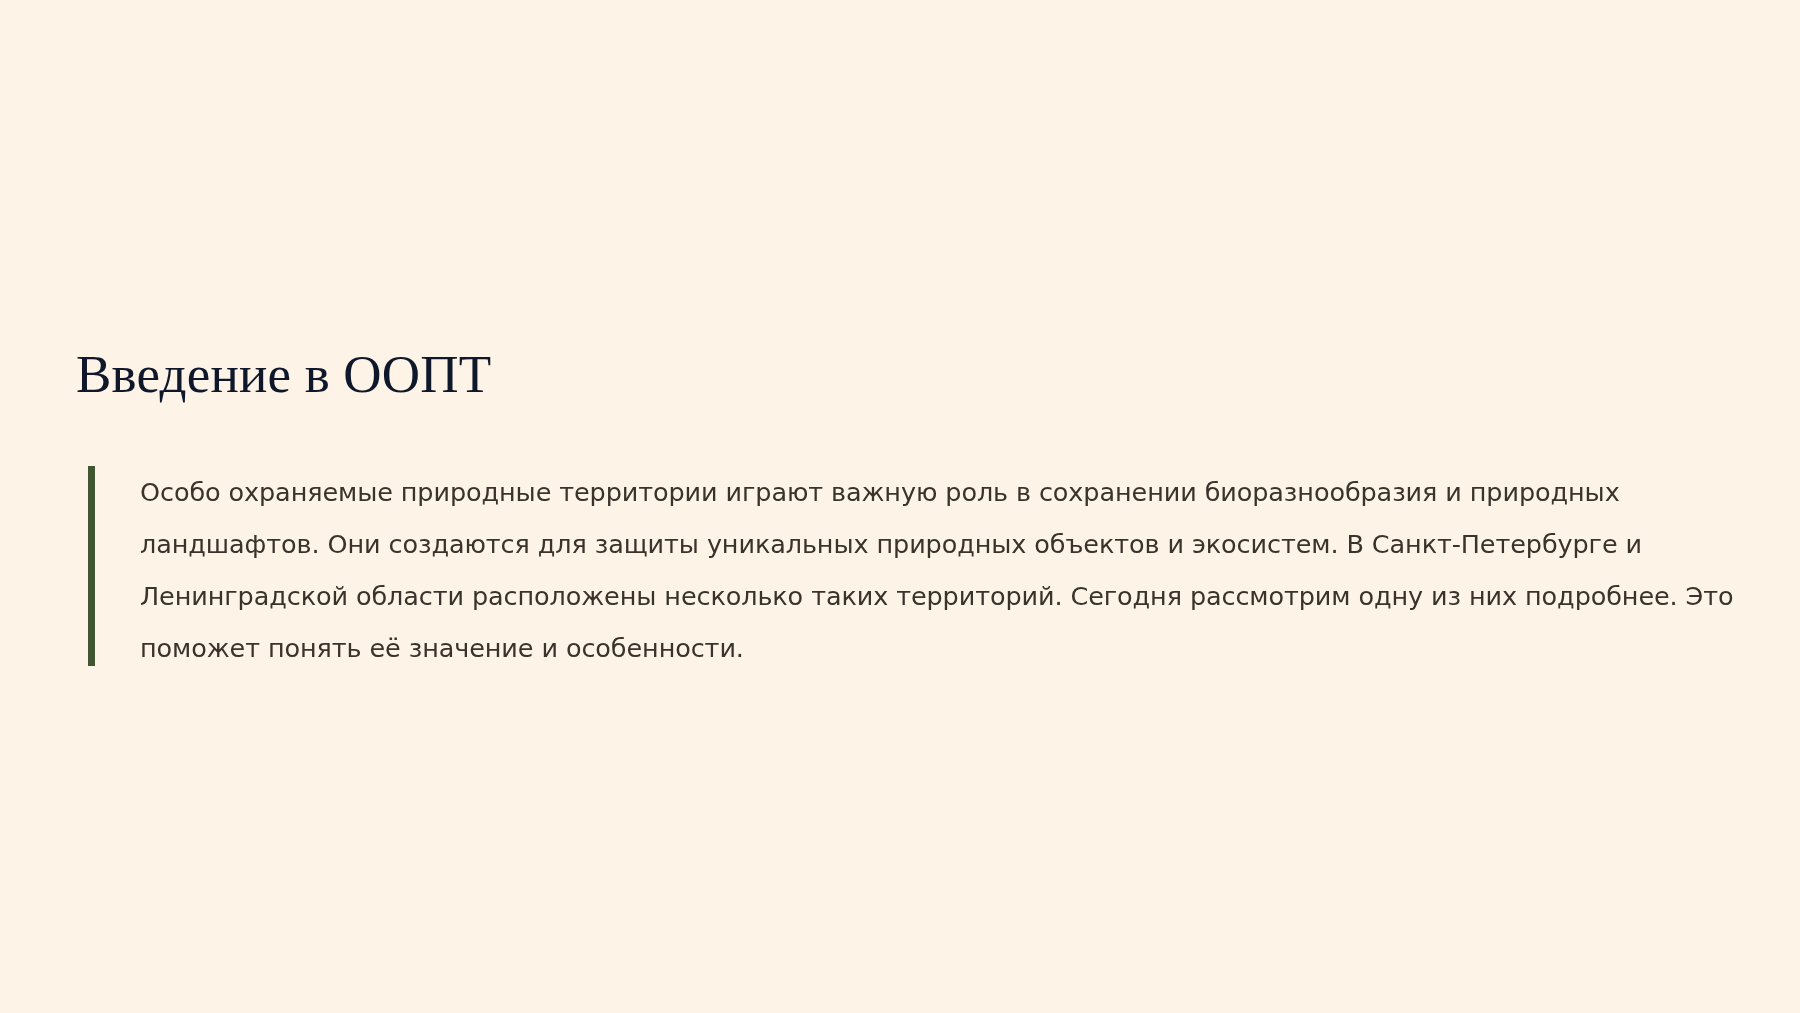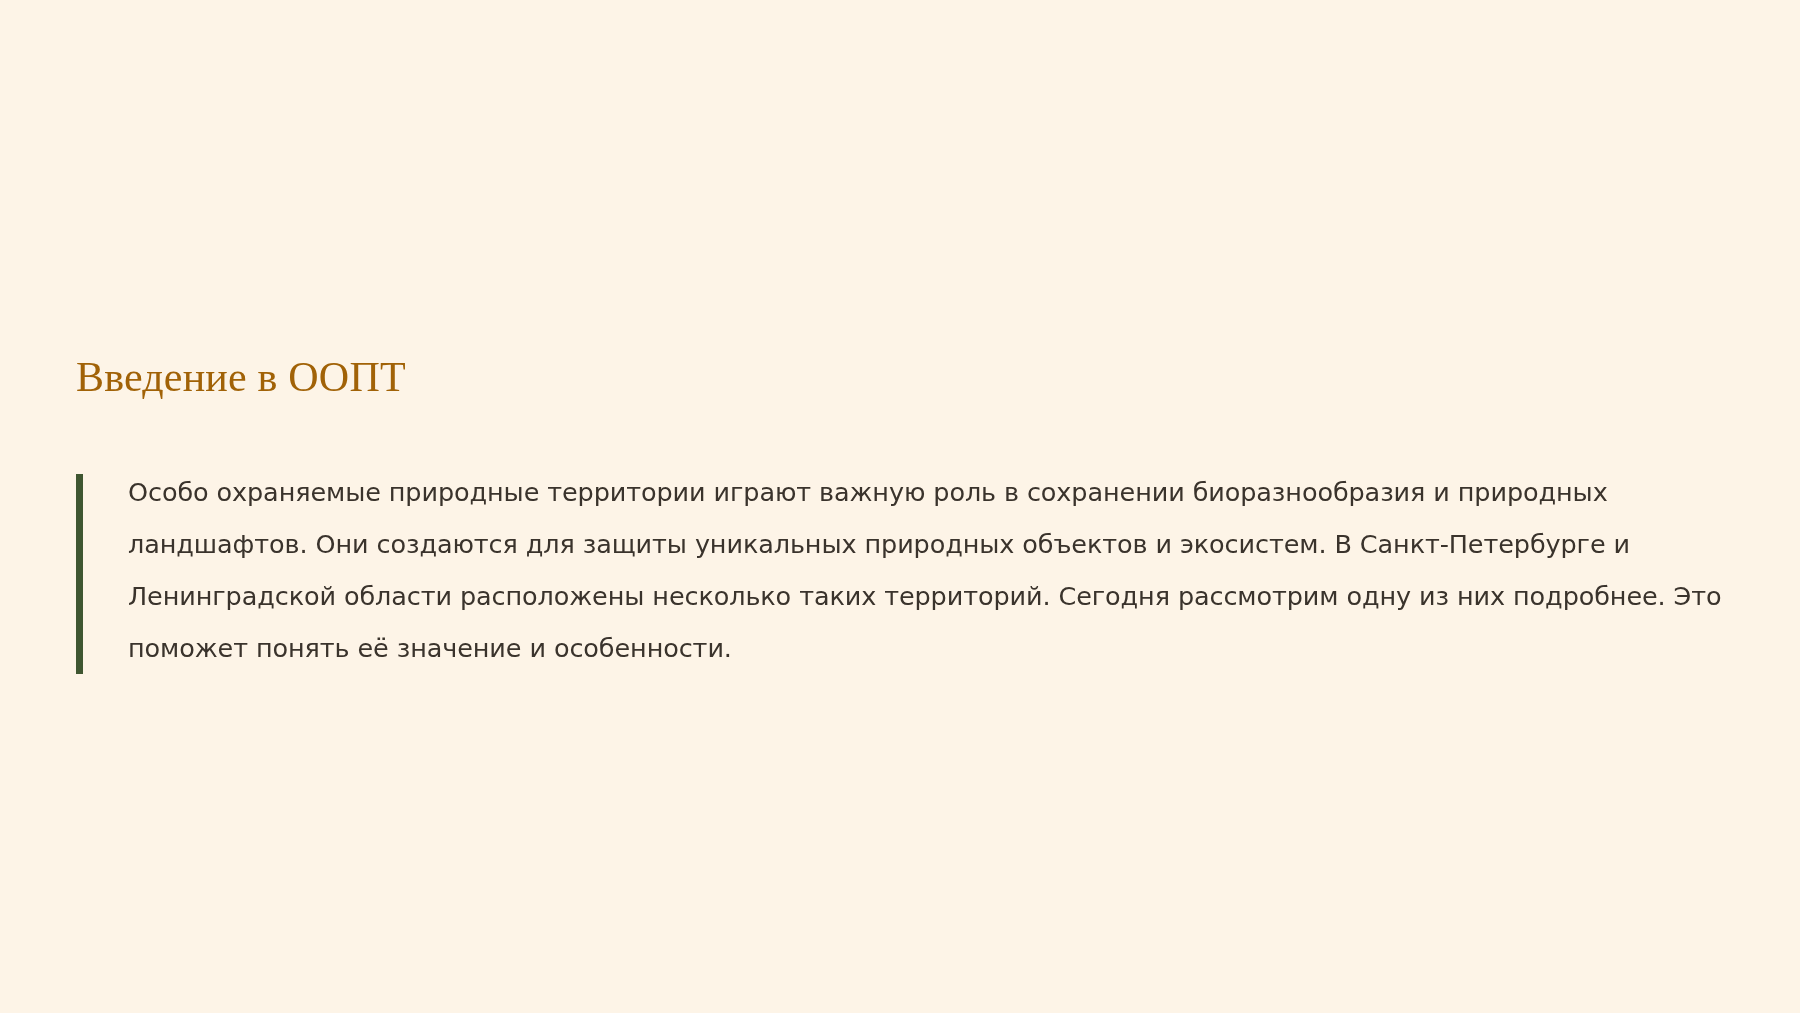--- a/index.html
+++ b/index.html
@@ -18,38 +18,38 @@
     position: relative;
     width: 1800px;
     height: 1013px;
     background: #FDF4E7;
     box-sizing: border-box;
   }
 
   .slide-title {
     position: absolute;
     left: 76px;
-    top: 354px;
+    top: 345px;
     font-family: "Liberation Serif", "DejaVu Serif", serif;
-    font-size: 42px;
+    font-size: 53px;
     line-height: 1.12;
     font-weight: 400;
-    color: #a16207;
+    color: #0f172a;
     letter-spacing: 0.2px;
     white-space: nowrap;
     margin: 0;
   }
 
   .body-block {
     position: absolute;
-    left: 76px;
+    left: 88px;
     top: 466px;
     width: 1660px;
     display: flex;
-    align-items: flex-end;
+    align-items: flex-start;
   }
 
   .accent-bar {
     flex: 0 0 auto;
     width: 7px;
     min-height: 200px;
     background: #3F5631;
     border-radius: 0;
   }
 

